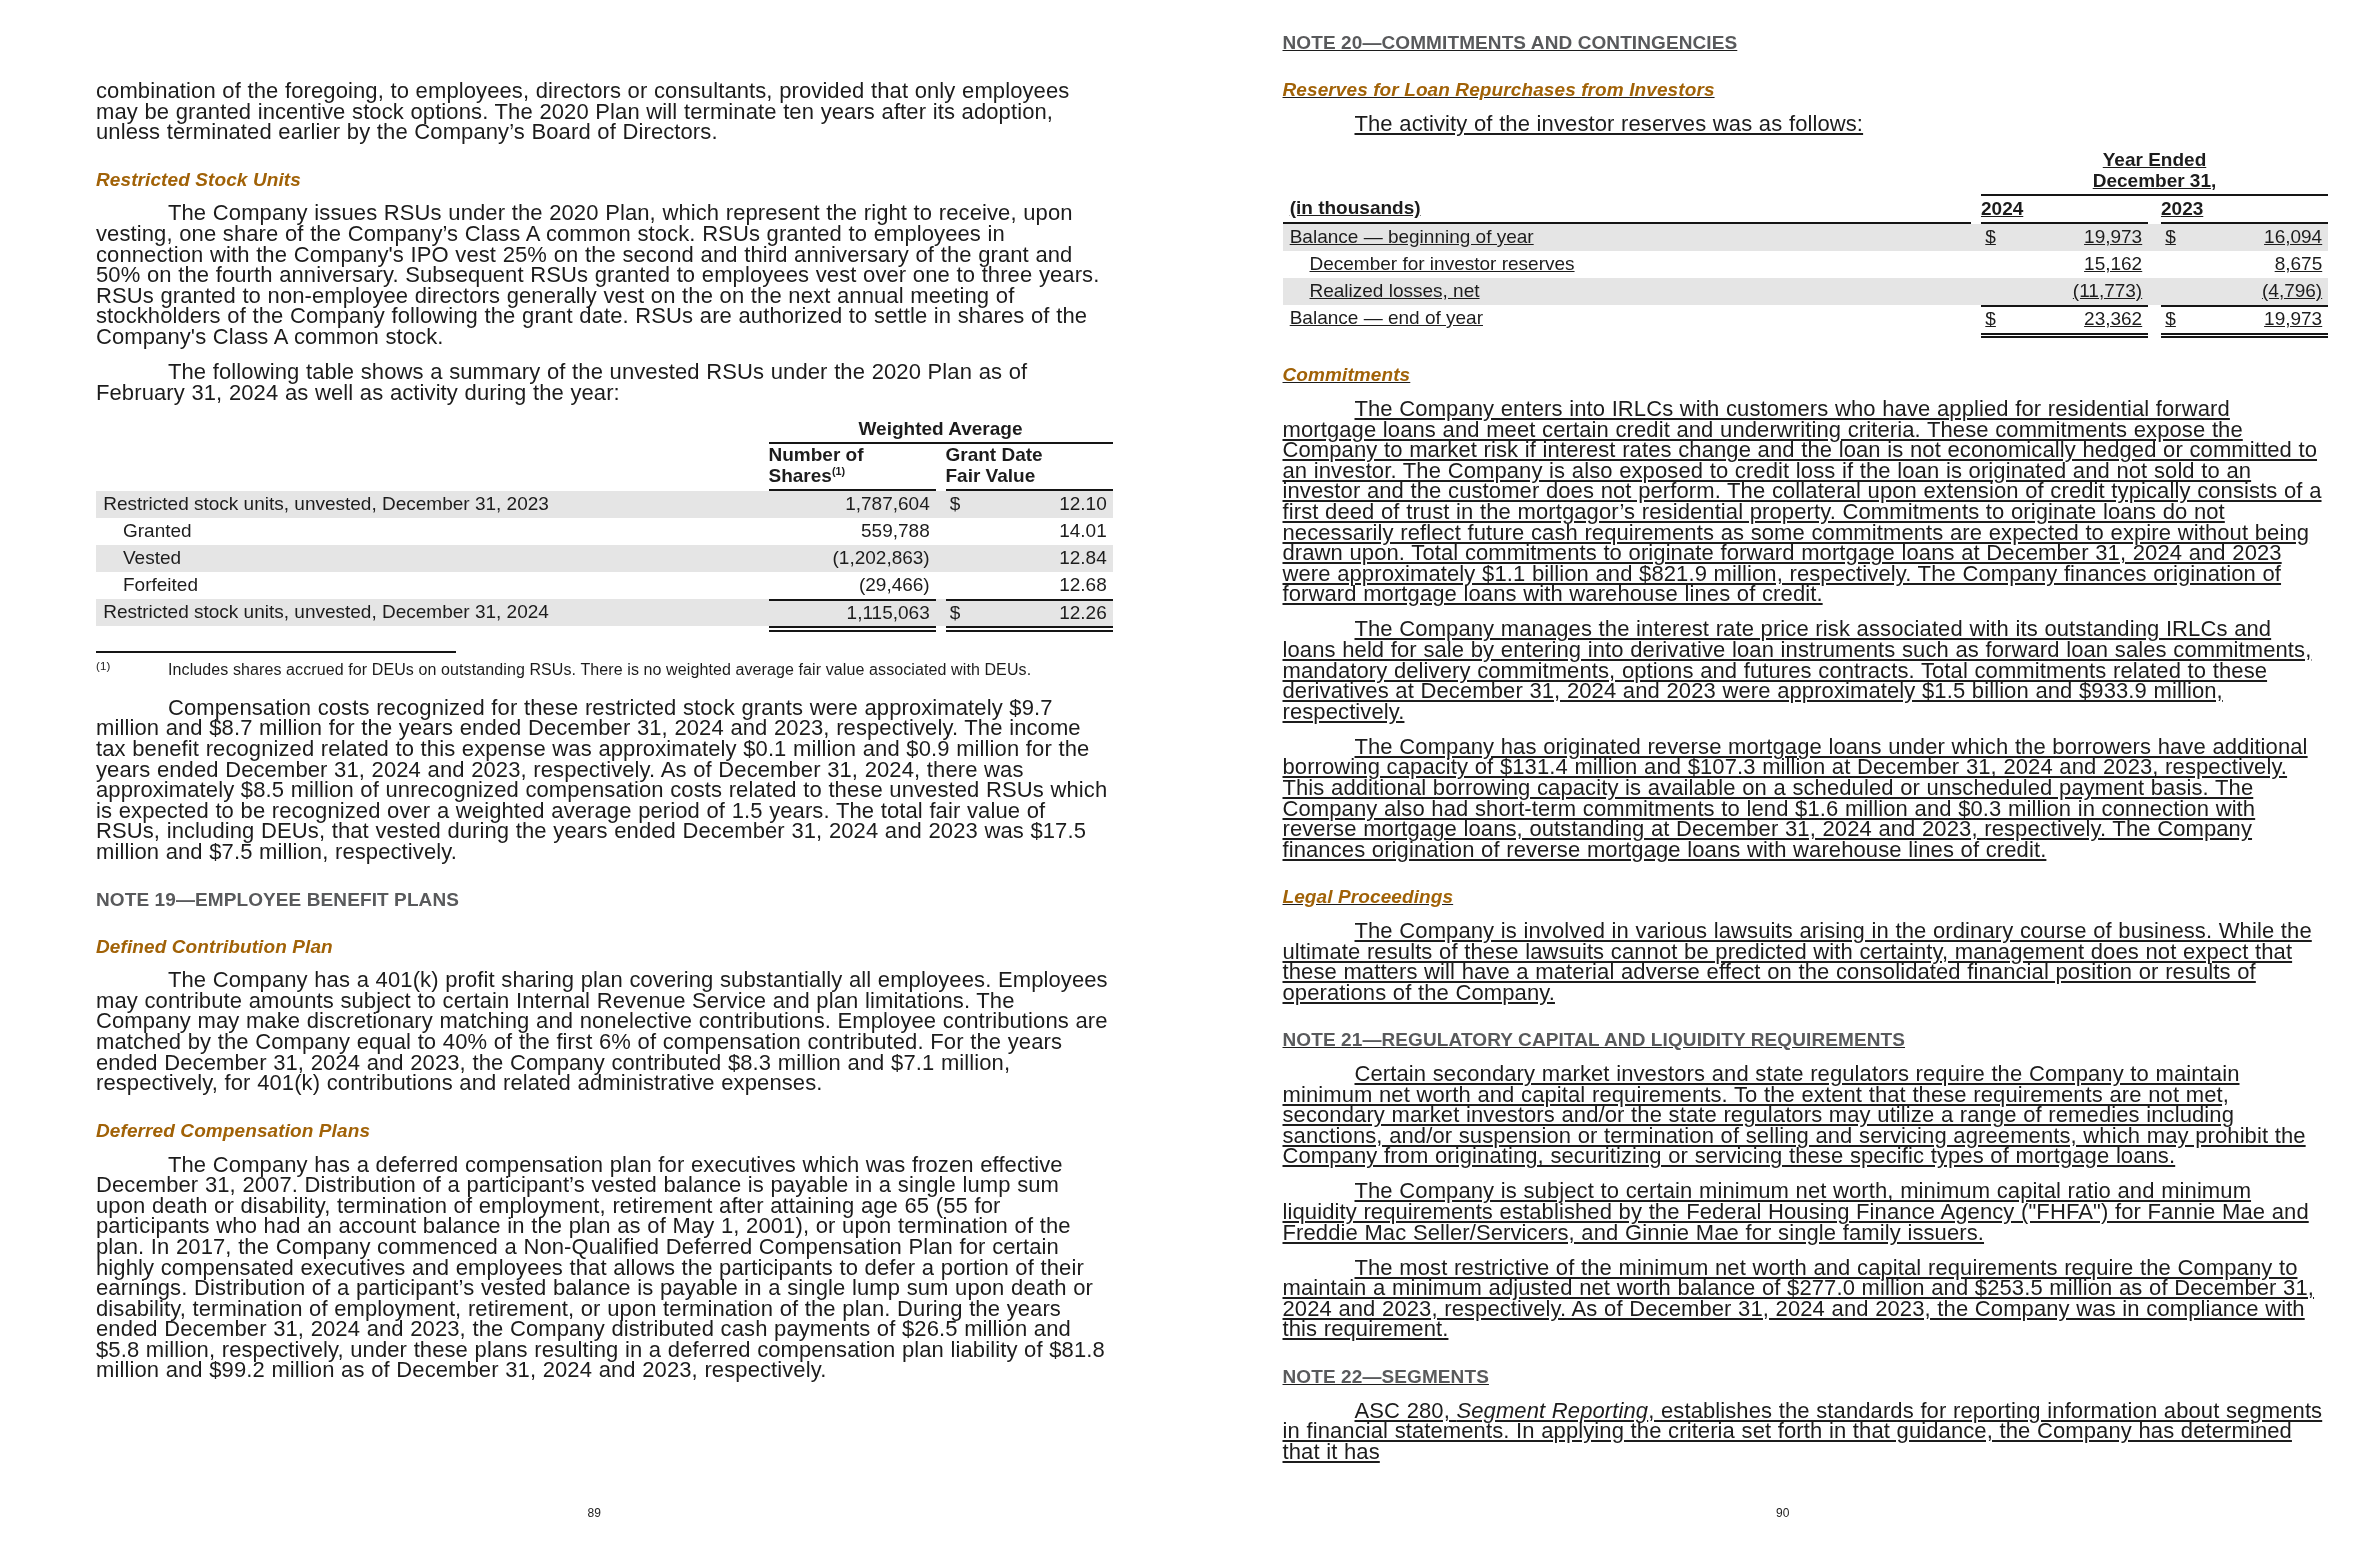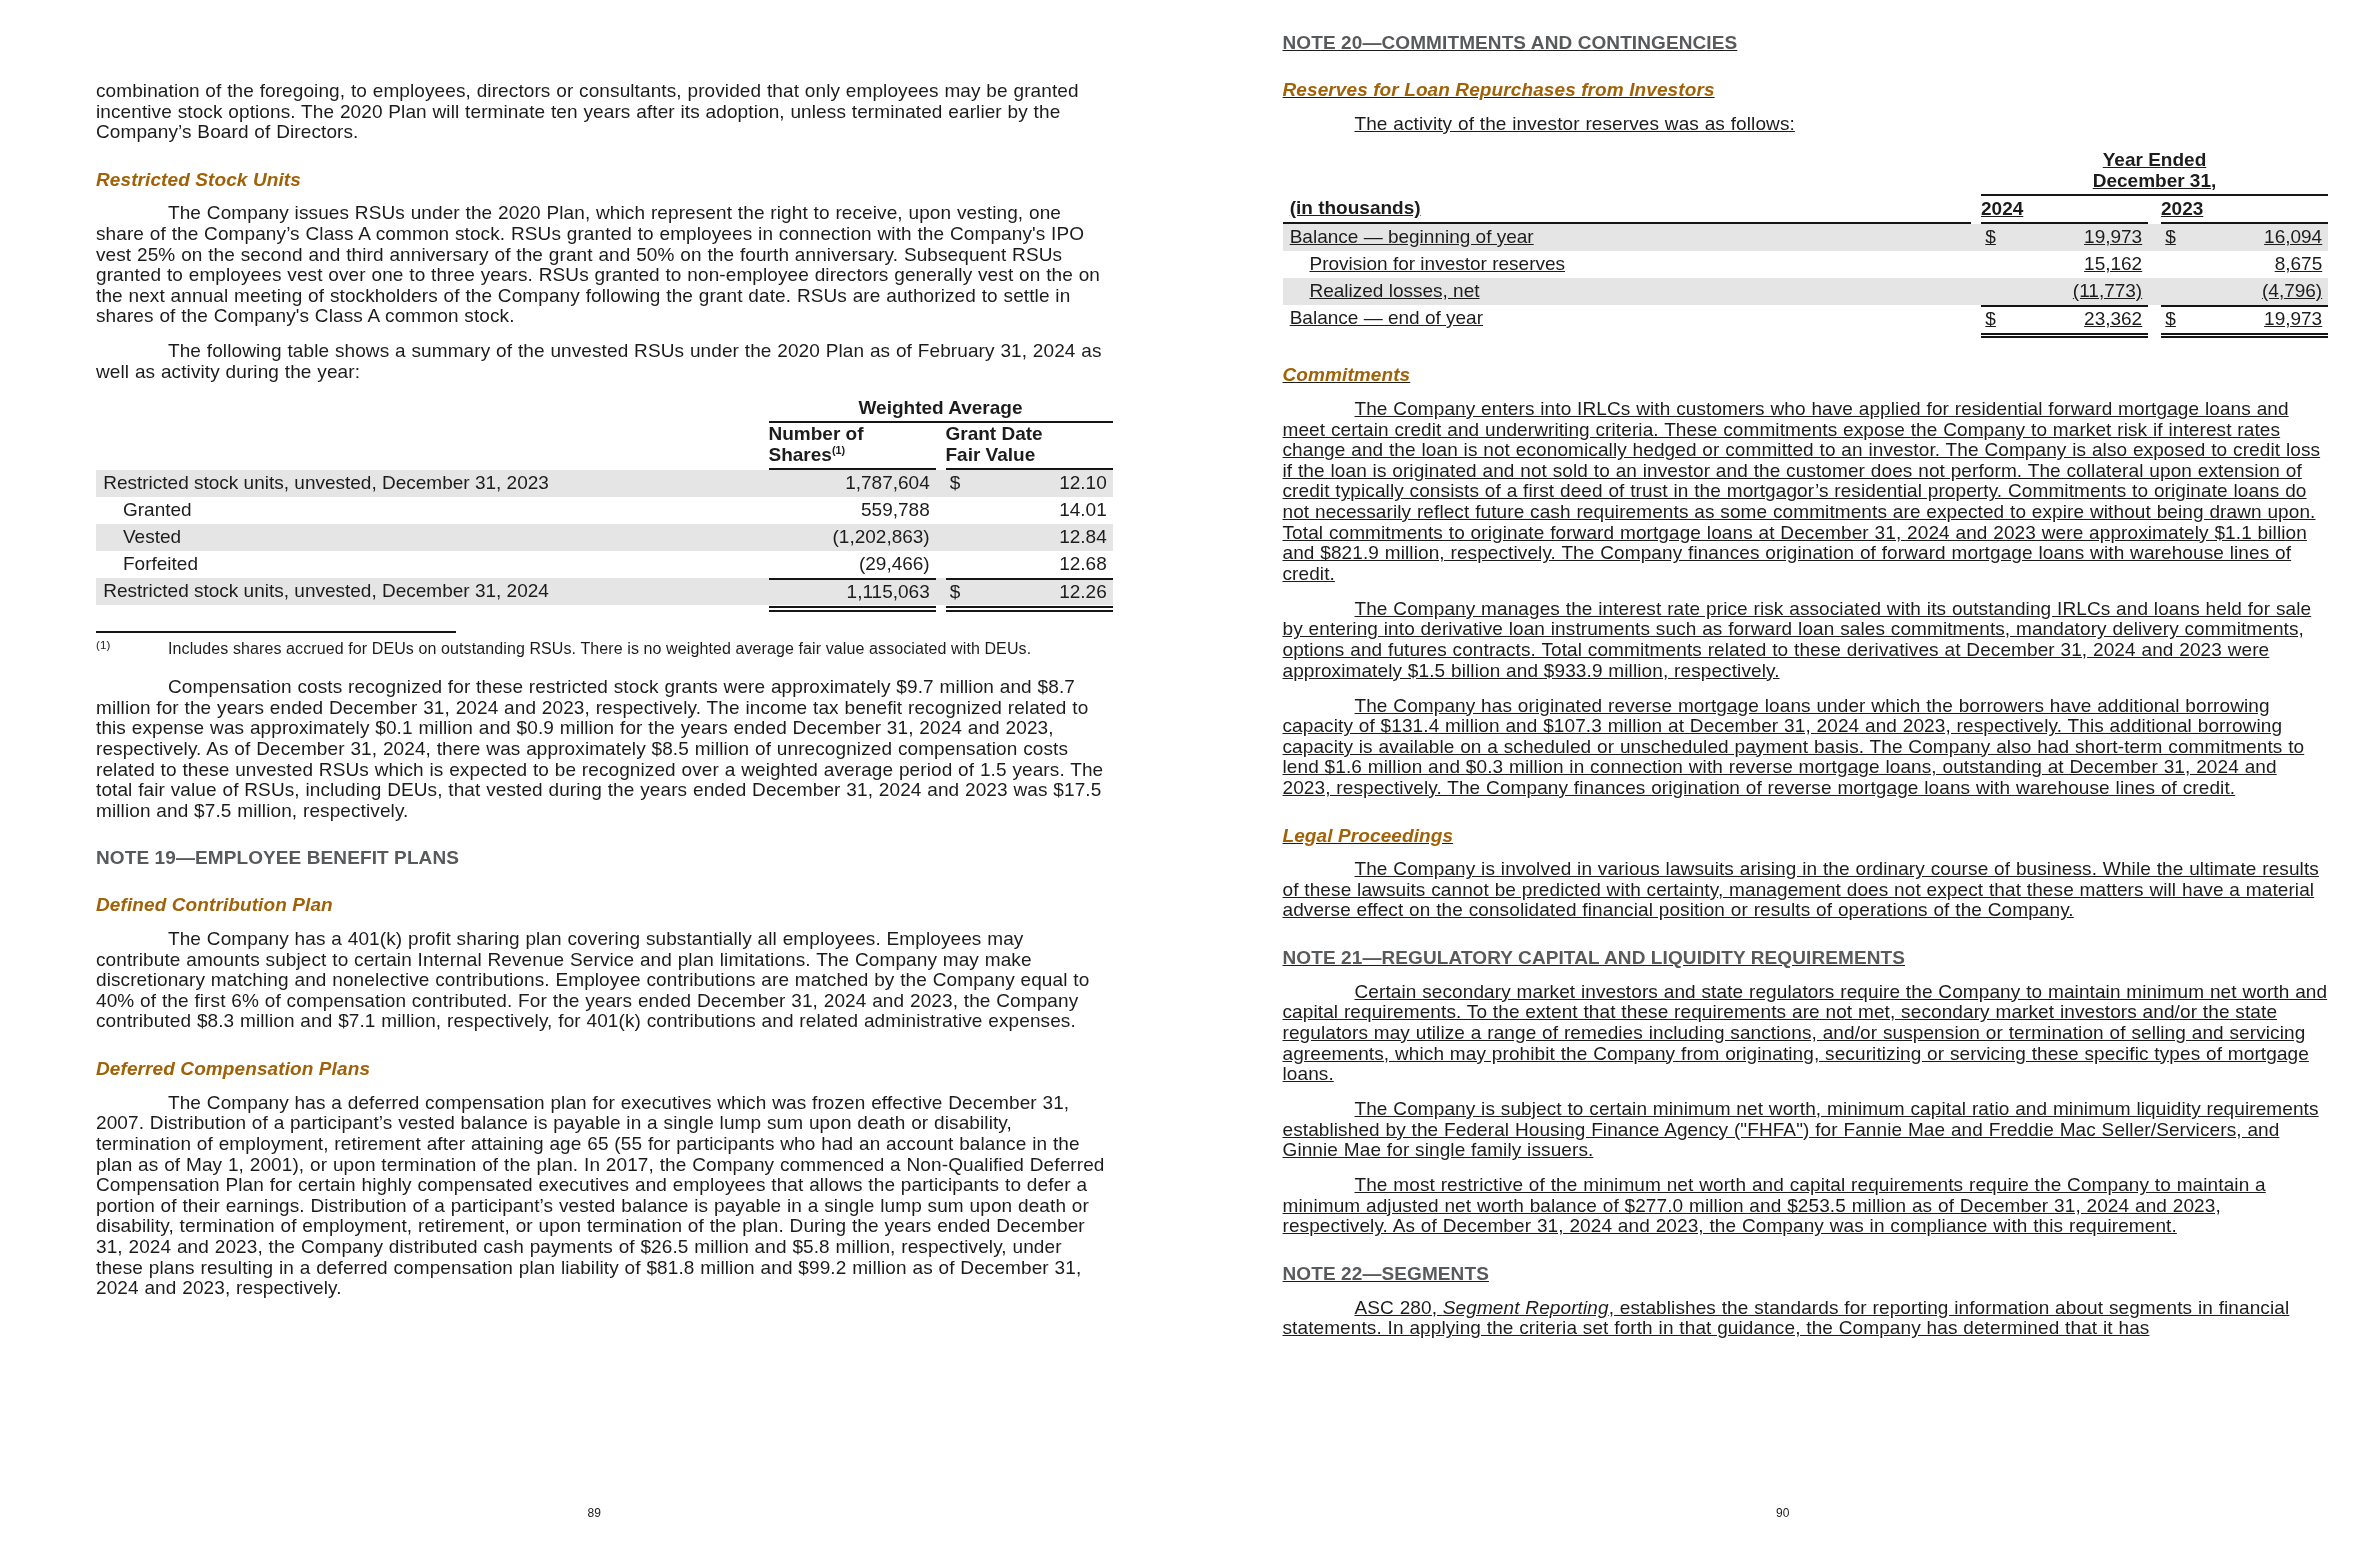--- a/index.html
+++ b/index.html
@@ -12,21 +12,21 @@
     overflow:hidden;
   }
   .sheet { display:flex; width:2377px; height:1549px; }
   .page { width:1189px; height:1549px; position:relative; box-sizing:border-box; }
   .content { box-sizing:border-box; }
   .page-left  .content { padding:81px 76px 0 96px; }
   .page-right .content { padding:32px 49px 0 94px;text-decoration:underline; }
   .content > :first-child { margin-top:0 !important; }
 
   p.body {
-    font-size:19px; line-height:20.6px;
+    font-size:22px; line-height:20.6px;
     letter-spacing:0.1px; word-spacing:0.4px;
     margin:0 0 14.4px 0;
     text-indent:72px;
   }
   p.body.no-indent { text-indent:0; }
 
   h2.note {
     font-size:19px; line-height:21px; font-weight:bold;
     color:#595a5c; letter-spacing:0.1px;
     margin:26px 0 13.7px 0;
@@ -241,21 +241,21 @@
               <span>$</span>
               <span>19,973</span>
             </div>
           <div class="cgap2"></div>
           <div class="col split">
               <span>$</span>
               <span>16,094</span>
             </div>
         </div>
         <div class="tr">
-          <div class="td-label ind">Provision for investor reserves</div>
+          <div class="td-label ind">December for investor reserves</div>
           <div class="cgap"></div>
           <div class="col split">
               <span></span>
               <span>15,162</span>
             </div>
           <div class="cgap2"></div>
           <div class="col split">
               <span></span>
               <span>8,675</span>
             </div>

